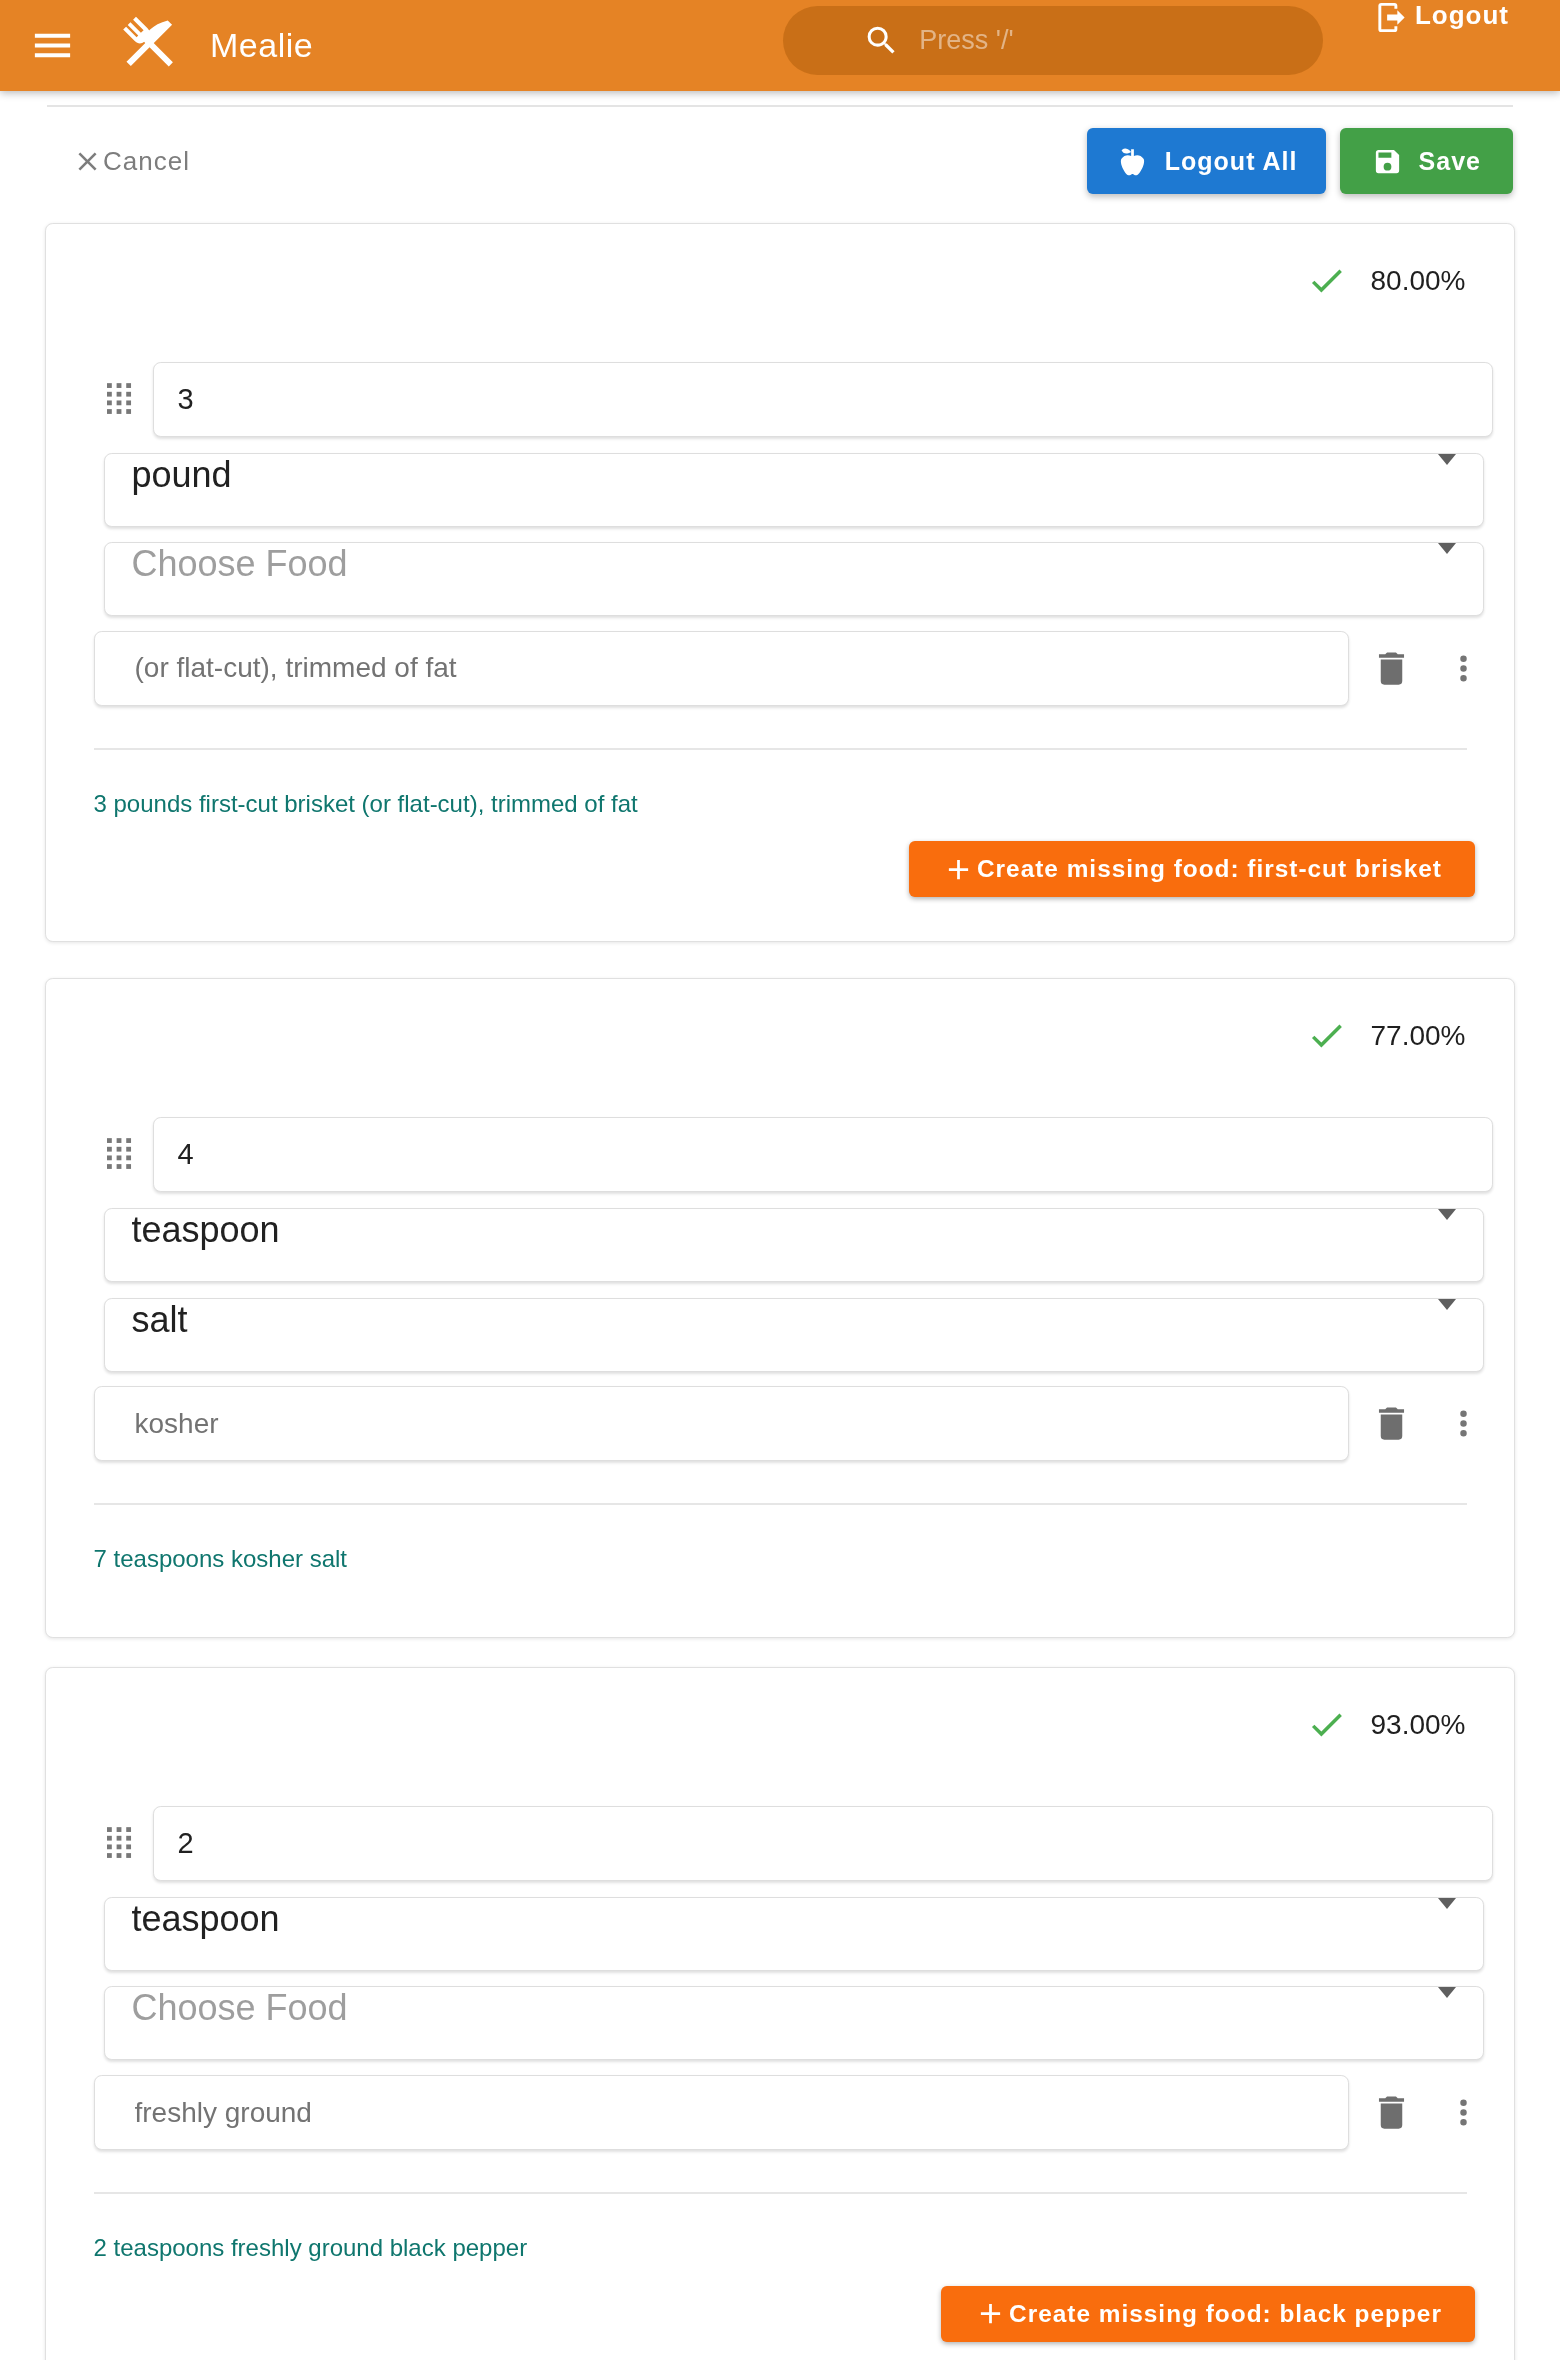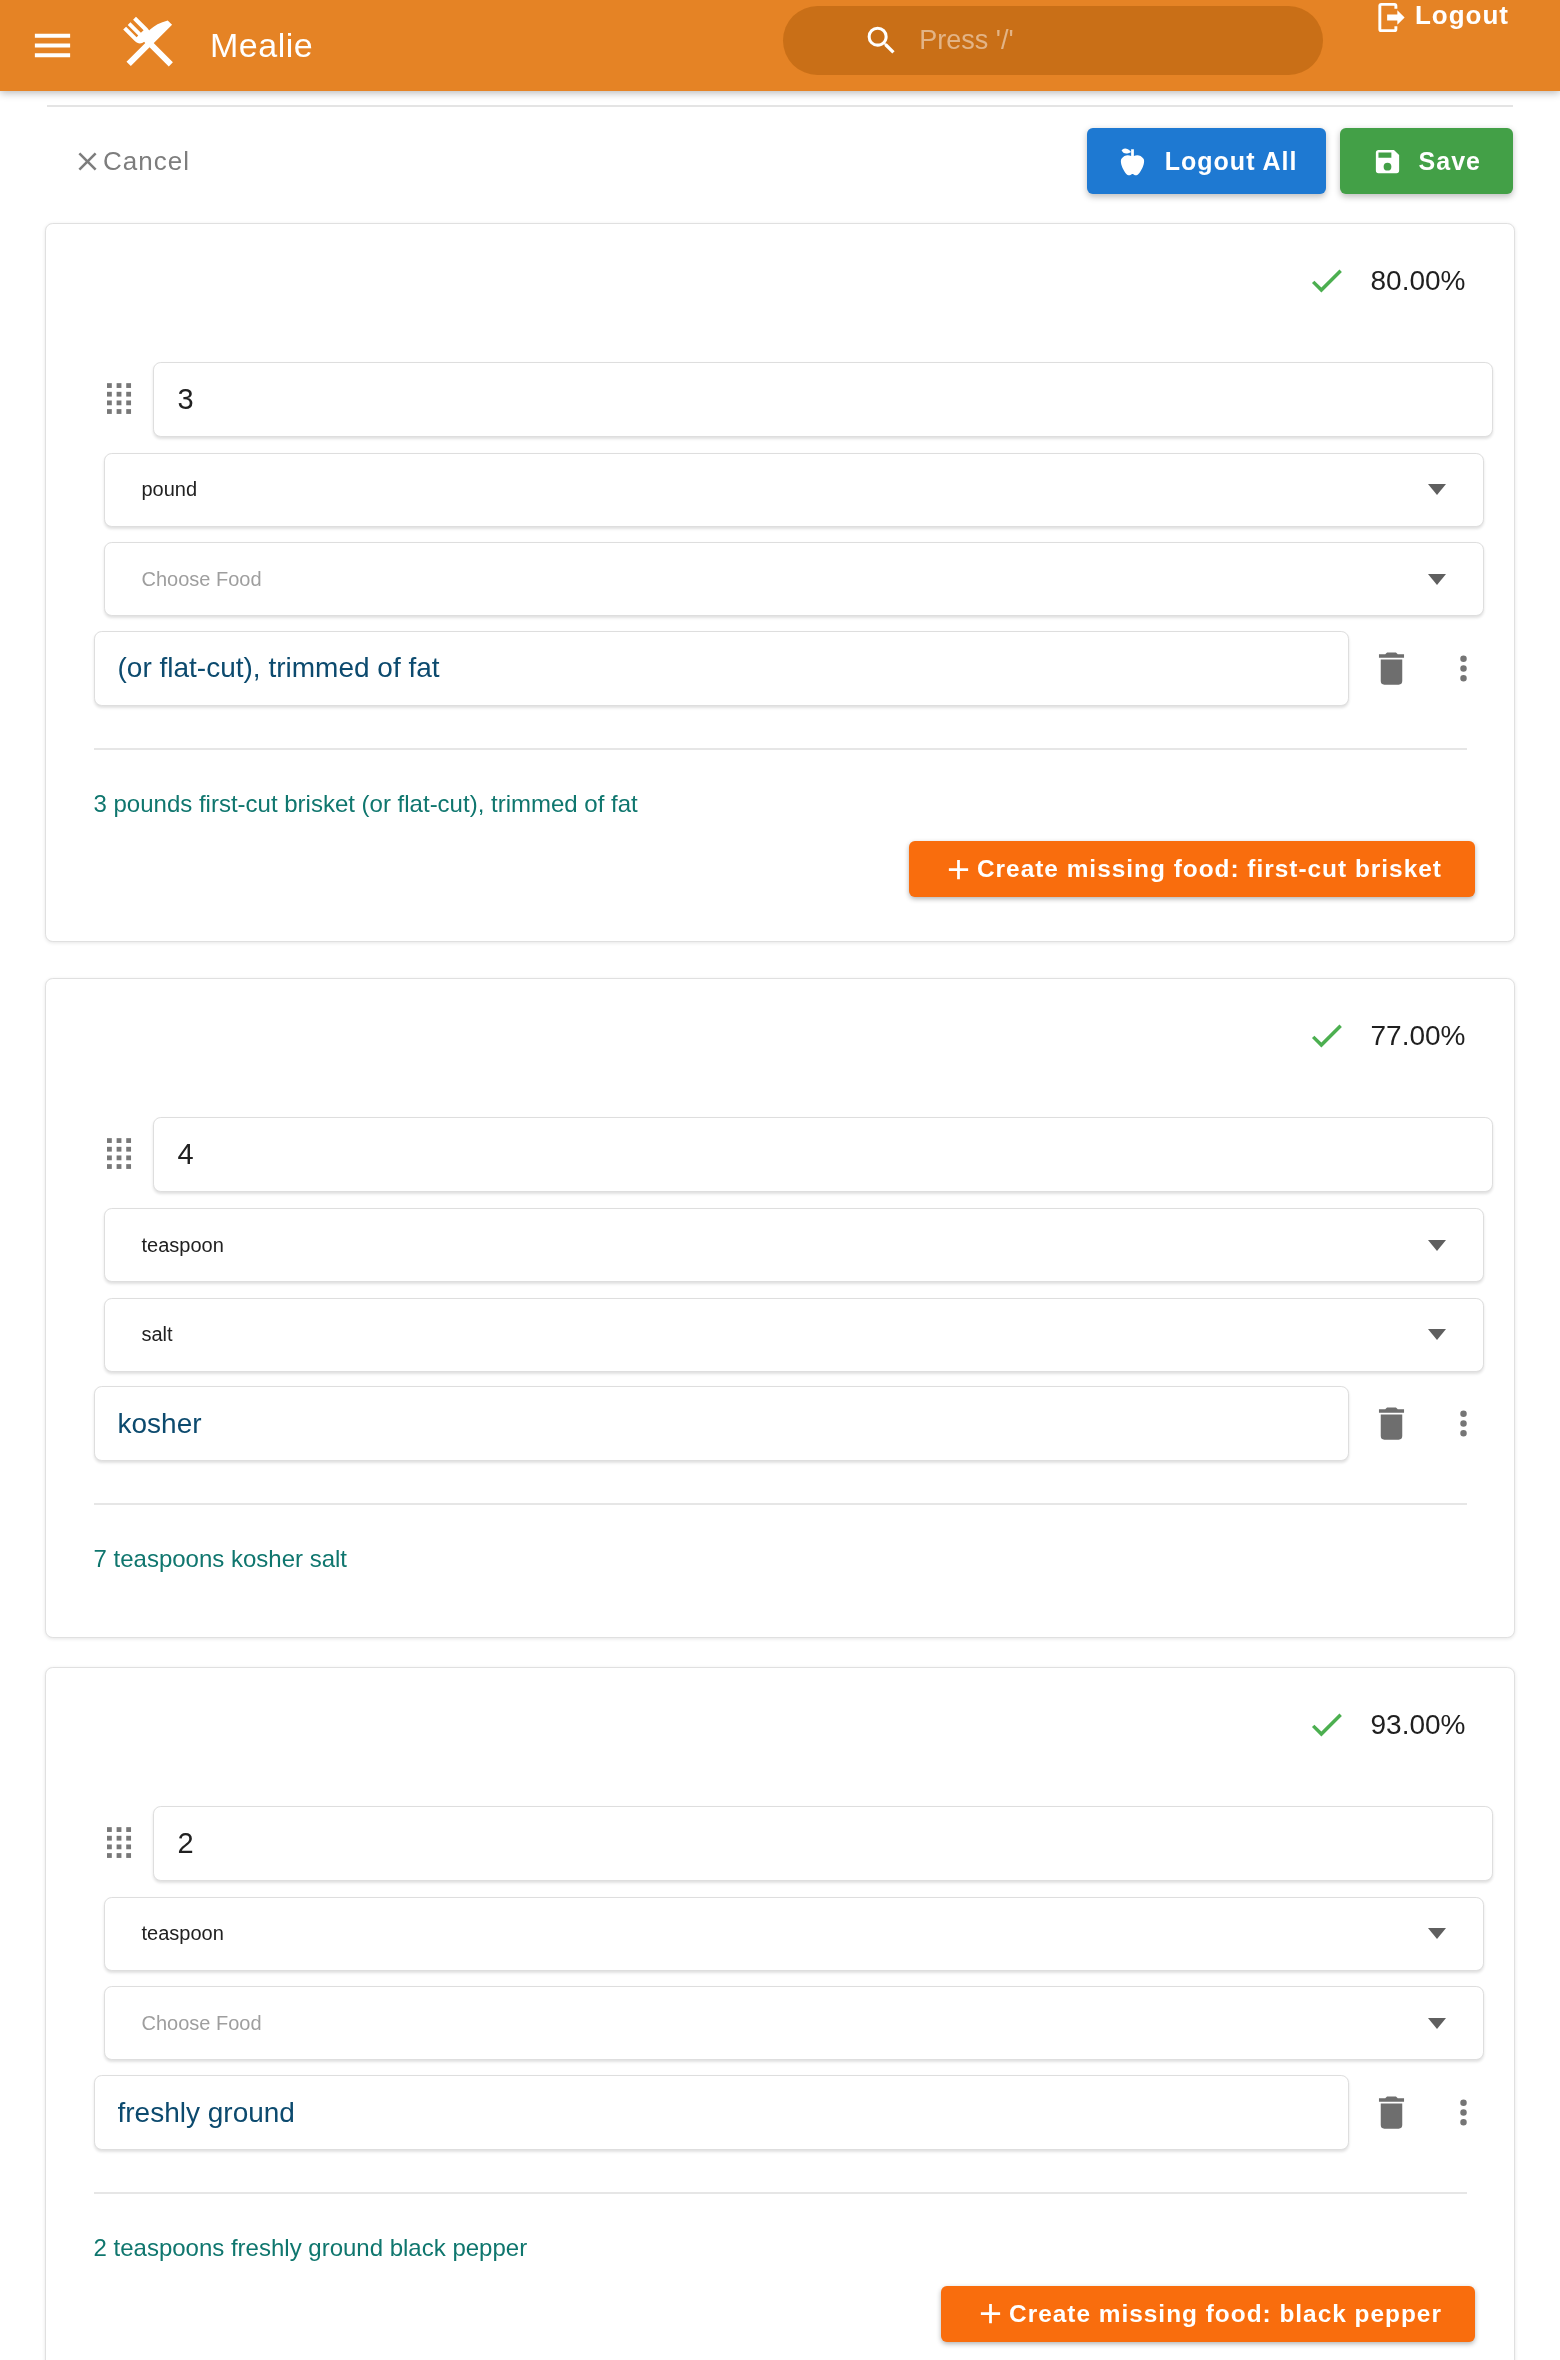--- a/index.html
+++ b/index.html
@@ -83,33 +83,33 @@
     border: 1px solid #DEDEDE; border-radius: 7.8px; background: #fff;
     box-shadow: 0 2px 2.9px rgba(0,0,0,0.12);
   }
   .qty-input {
     flex: 1; margin-left: 21.5px; height: 75px;
     font-size: 29px; color: #212121; padding: 0 23.4px; outline: none;
     font-family: "Liberation Sans", sans-serif;
   }
   .select-row {
     margin: 15.6px 8.8px 0 36px; height: 74px;
-    display: flex; align-items: center; justify-content: space-between;
-    padding: 0 37px; font-size: 20px; color: #212121; cursor: pointer;
+    display: flex; align-items: flex-start; justify-content: space-between;
+    padding: 0 27px; font-size: 36px; color: #212121; cursor: pointer;
   }
   .select-row.is-placeholder .select-value { color: #9E9E9E; }
   .dropdown-arrow {
     width: 0; height: 0;
     border-left: 9.8px solid transparent; border-right: 9.8px solid transparent;
     border-top: 11.7px solid #5f5f5f;
   }
   .note-row { display: flex; align-items: center; margin-top: 14.6px; }
   .note-input {
     margin-left: 26px; width: 1255px; height: 75px;
-    font-size: 28px; color: #0c4a6e; padding: 0 23px; outline: none;
+    font-size: 28px; color: #737373; padding: 0 40px; outline: none;
     font-family: "Liberation Sans", sans-serif;
   }
   .trash-btn { margin-left: 21.5px; background: none; border: none; cursor: pointer; display: flex; }
   .dots-btn  { margin-left: 31px; background: none; border: none; cursor: pointer; display: flex; }
 
   .card-divider { margin: 42px 26px 0; border-top: 2px solid #E6E6E6; }
   .parsed-text { margin: 37px 26px 0; font-size: 24px; color: #0f766e; line-height: 33px; }
   .create-row { display: flex; justify-content: flex-end; margin-top: 21.5px; padding-right: 17.6px; }
   .btn-create {
     height: 56px; background: #F96D0D; border: none; border-radius: 5.9px; cursor: pointer;

